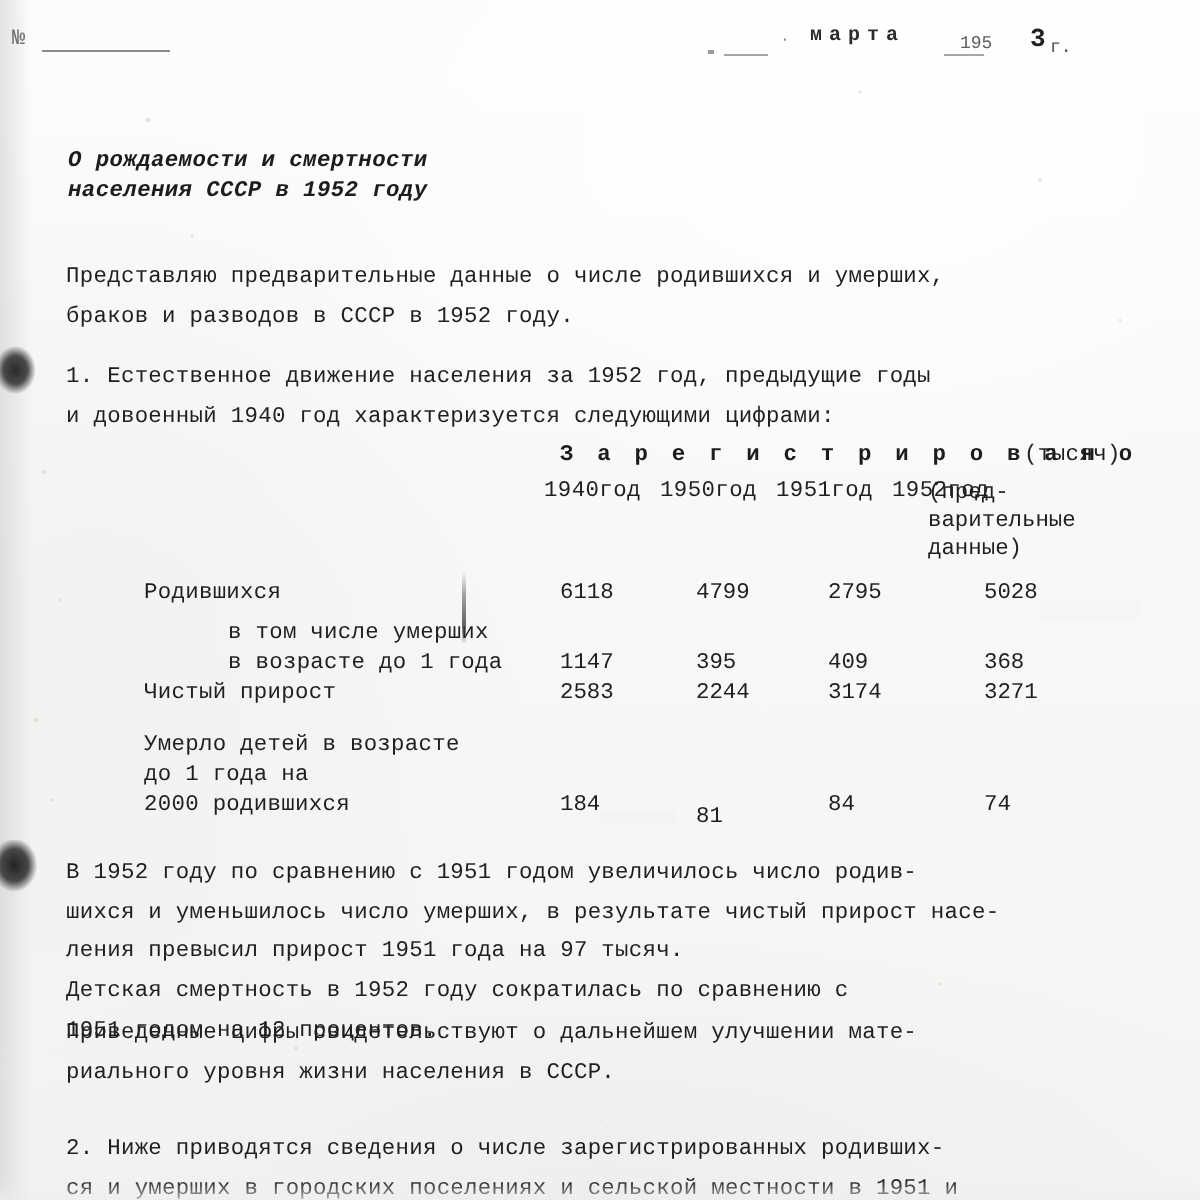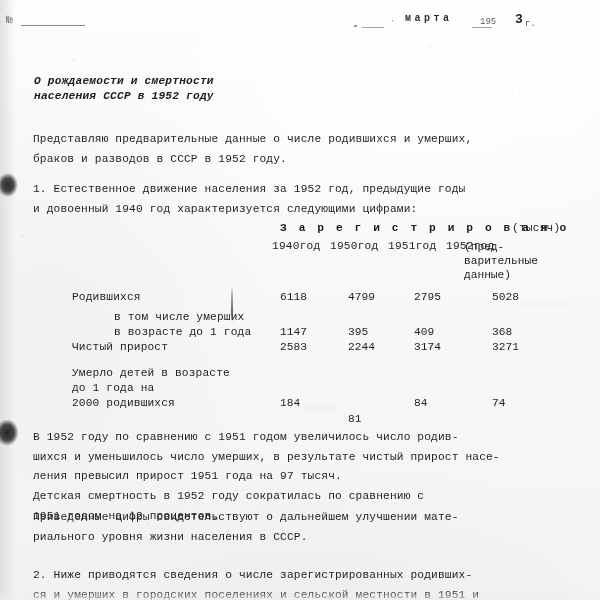--- a/index.html
+++ b/index.html
@@ -365,21 +365,21 @@
           <div class="cell c1">2244</div>
           <div class="cell c2">3174</div>
           <div class="cell c3">3271</div>
         </div>
 
         <div class="row" style="height:46px">
           <div class="row-label">Умерло детей в возрасте
   до 1 года на
   2000 родившихся</div>
           <div class="cell c0" style="top:30px">184</div>
-          <div class="cell c1" style="top:46px">81</div>
+          <div class="cell c1" style="top:36px">81</div>
           <div class="cell c2" style="top:30px">84</div>
           <div class="cell c3" style="top:30px">74</div>
         </div>
 
       </div>
     </div>
 
     <div class="para p3">В 1952 году по сравнению с 1951 годом увеличилось число родив-
 шихся и уменьшилось число умерших, в результате чистый прирост насе-
 ления превысил прирост 1951 года на 97 тысяч.</div>

